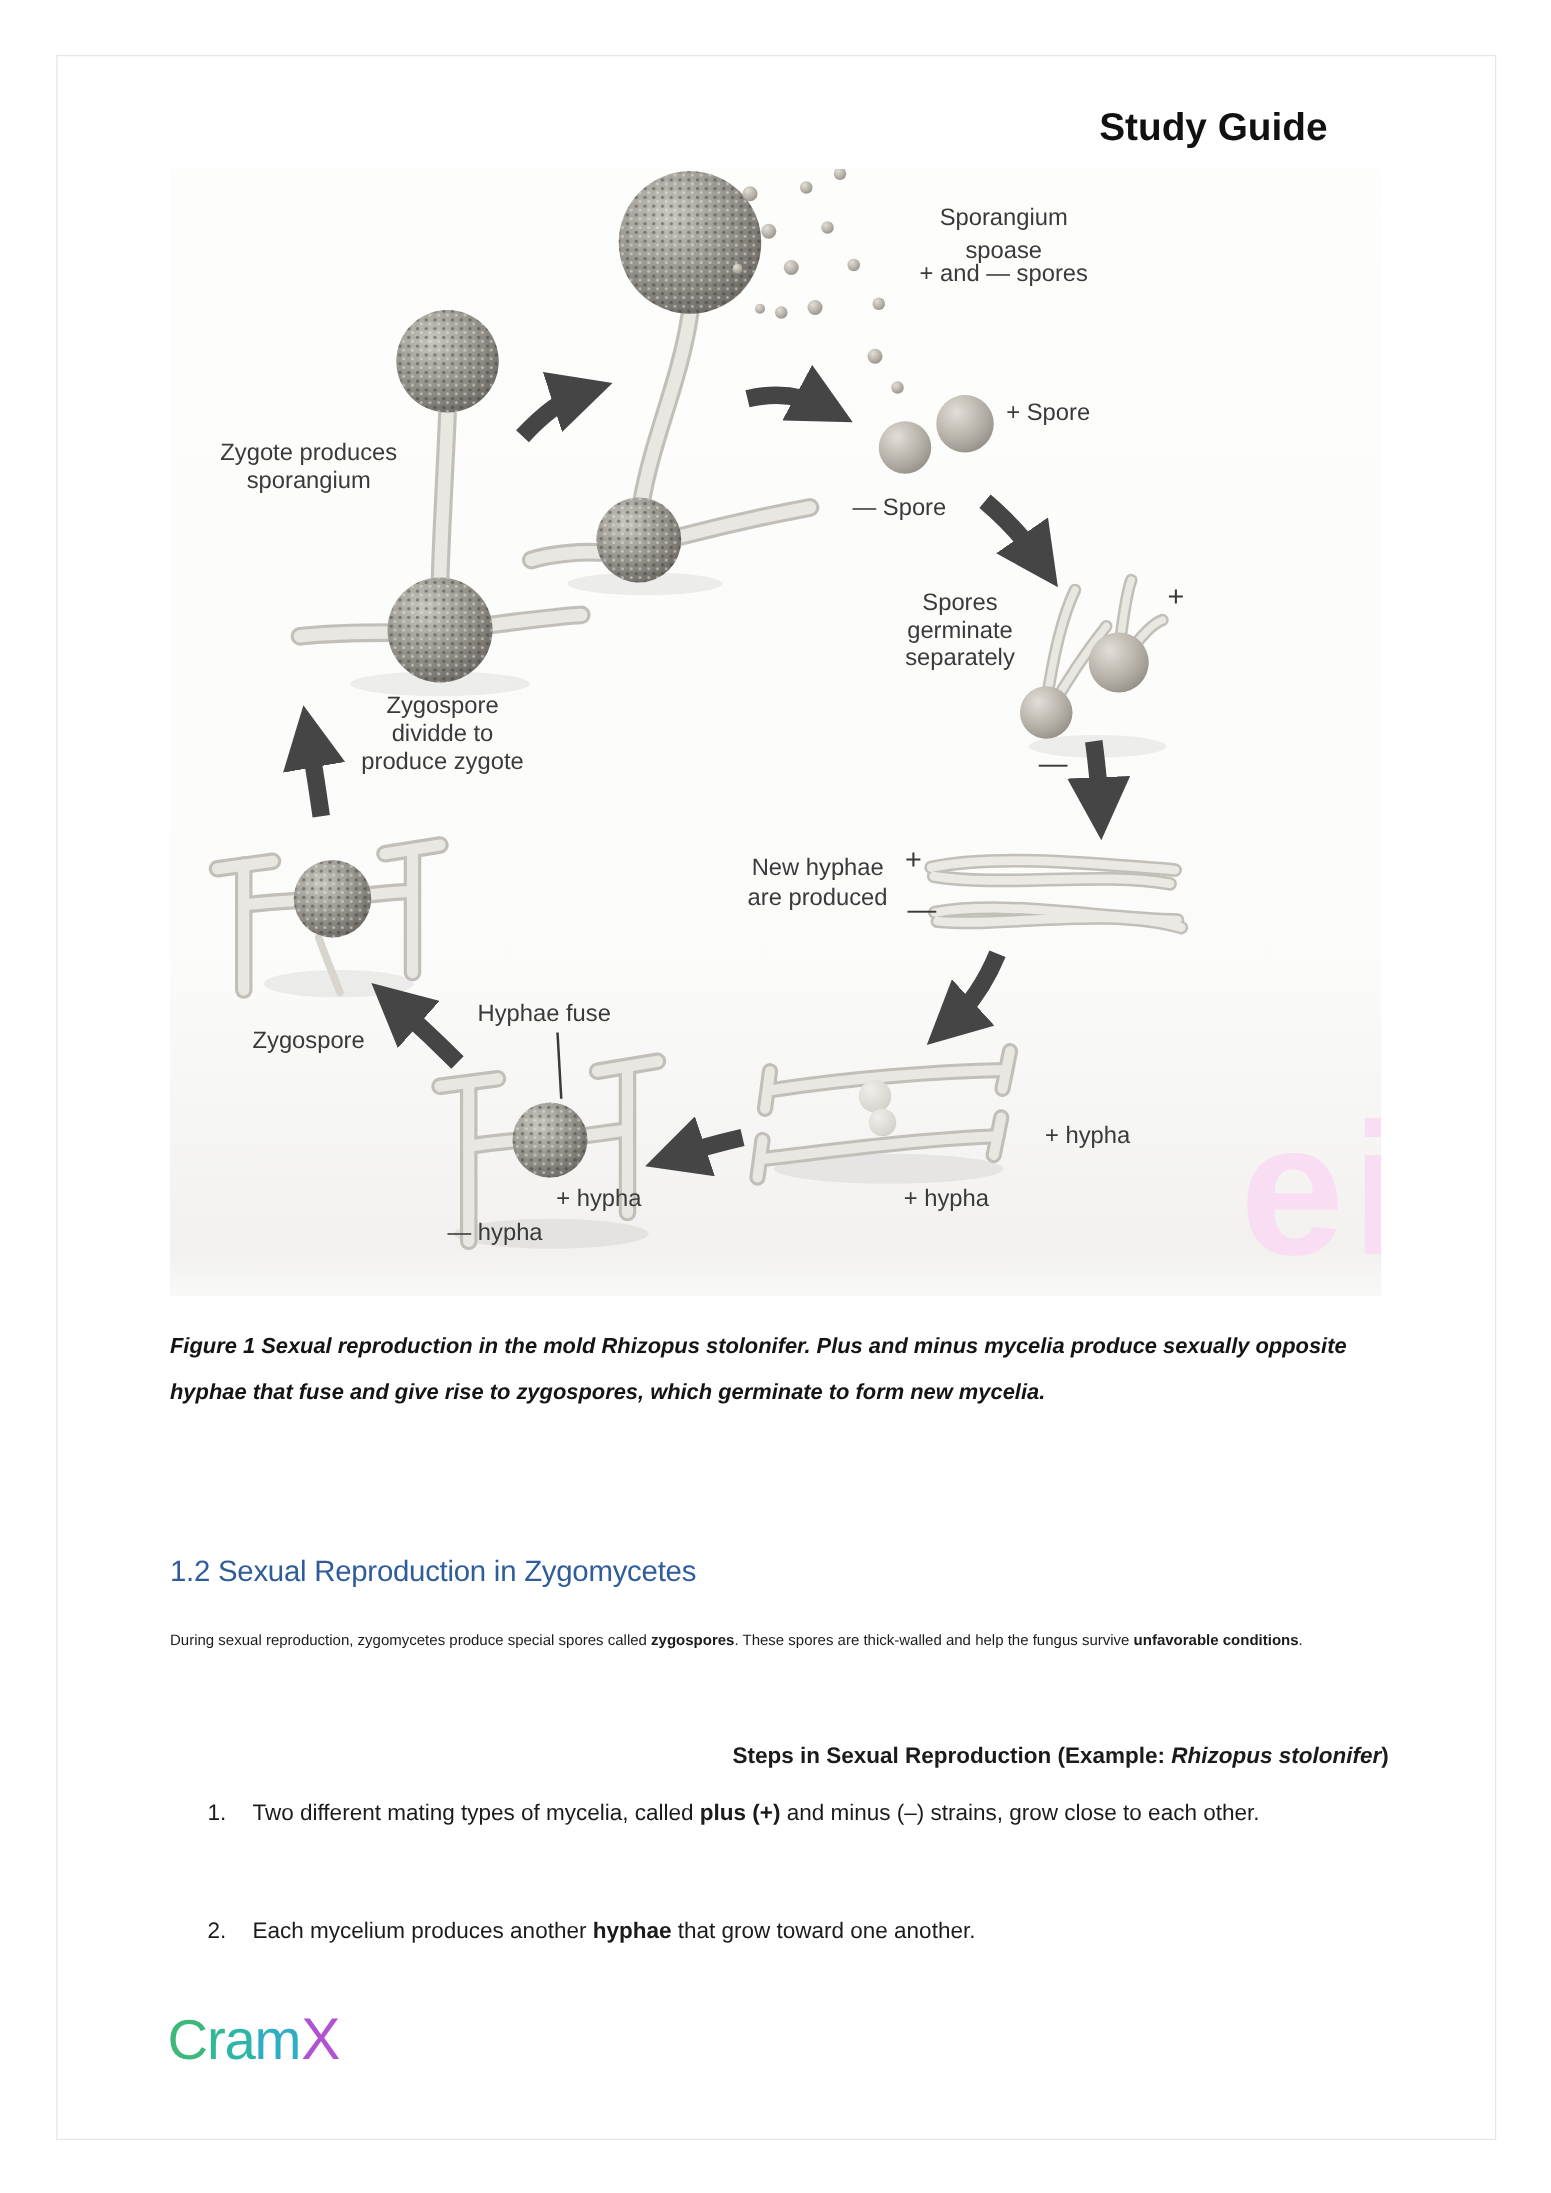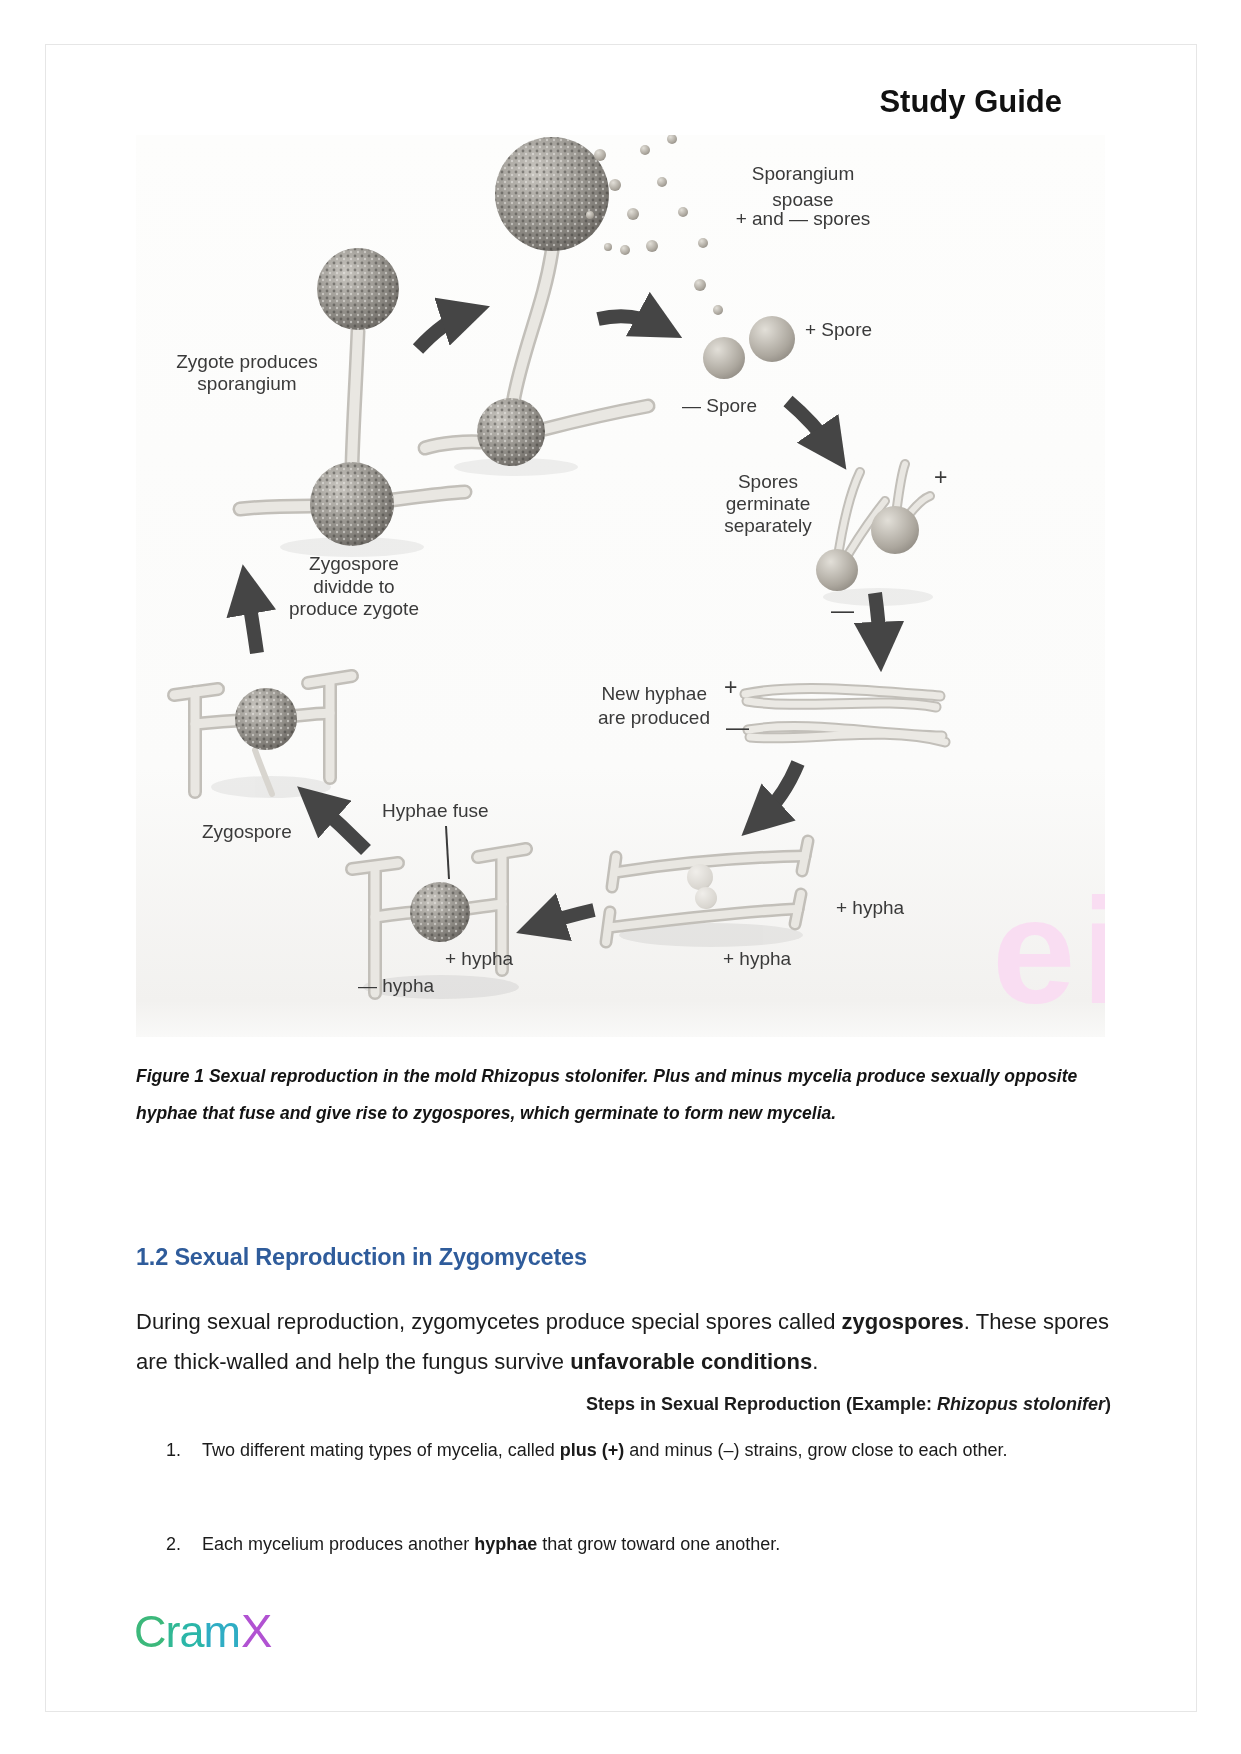--- a/index.html
+++ b/index.html
@@ -7,22 +7,22 @@
   .page{position:relative;width:1213px;height:1754px;background:#ffffff;overflow:hidden;}
   .page-frame{position:absolute;left:45px;top:44px;width:1150px;height:1666px;border:1px solid #e6e6e6;pointer-events:none;}
   .doc-title{position:absolute;top:84px;right:151px;font-size:31px;font-weight:bold;color:#111111;letter-spacing:0;}
   .figure-wrap{position:absolute;left:136px;top:135px;width:969px;height:902px;overflow:hidden;
     background:linear-gradient(180deg,#fdfdfc 0%,#fbfbfa 70%,#f2f1ef 96%,#f9f9f8 100%);}
   .figure-wrap svg{display:block;}
   svg text{font-family:"Liberation Sans",sans-serif;font-size:19px;fill:#3a3a3a;}
   svg text.sign{font-size:23px;}
   svg text.watermark{font-size:150px;font-weight:bold;fill:#f9ddf2;letter-spacing:6px;}
   .caption{position:absolute;left:136px;top:1042px;width:975px;font-size:17.5px;font-weight:bold;font-style:italic;line-height:37px;color:#141414;margin-top:16px;}
-  .section-heading{position:absolute;left:136px;top:1224px;font-size:23.5px;font-weight:bold;letter-spacing:-0.2px;}
-  .para{position:absolute;left:136px;width:975px;font-size:22px;line-height:40px;color:#1b1b1b;}
+  .section-heading{position:absolute;left:136px;top:1224px;font-size:23.5px;font-weight:normal;letter-spacing:-0.2px;}
+  .para{position:absolute;left:136px;width:975px;font-size:12px;line-height:40px;color:#1b1b1b;}
   .para-intro{top:1280px;}
   .steps-heading{position:absolute;left:136px;top:1376px;width:975px;font-size:18px;font-weight:bold;color:#1b1b1b;text-align:right;}
   .list-item{position:absolute;left:166px;width:910px;display:flex;font-size:18px;line-height:41px;color:#1b1b1b;}
   .list-item .num{flex:0 0 36px;}
   .list-item .itext{flex:1 1 auto;max-width:870px;}
   .item-1{top:1430px;}
   .item-2{top:1524px;}
   .logo{position:absolute;left:134px;top:1603px;font-size:45px;font-weight:normal;letter-spacing:-1px;}
   .logo span{display:inline-block;}
   .logo .logo-x{font-size:47px;margin-left:1px;}

